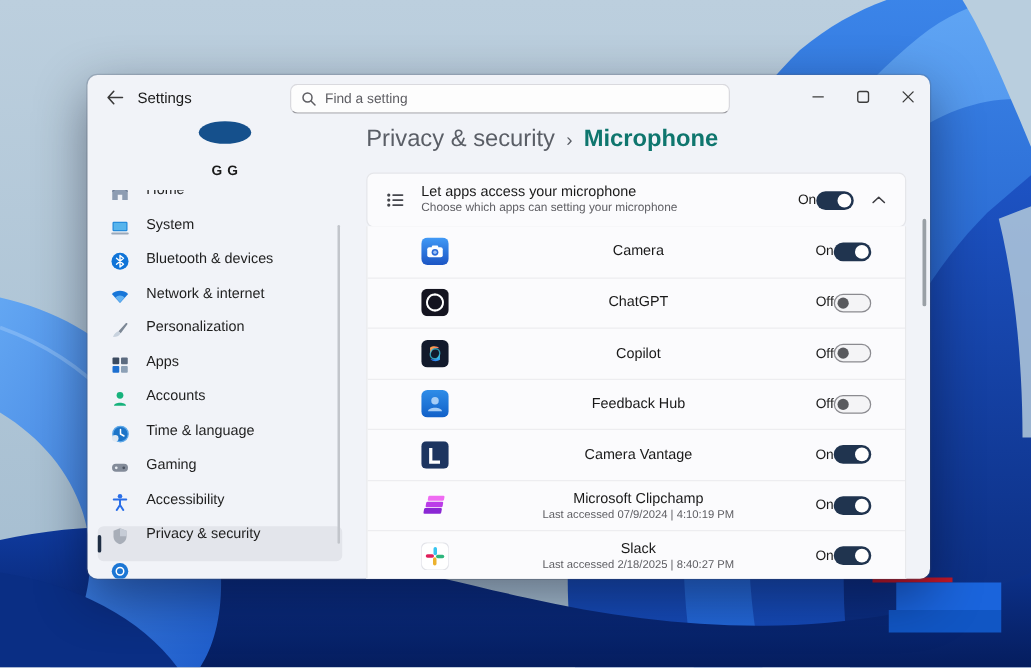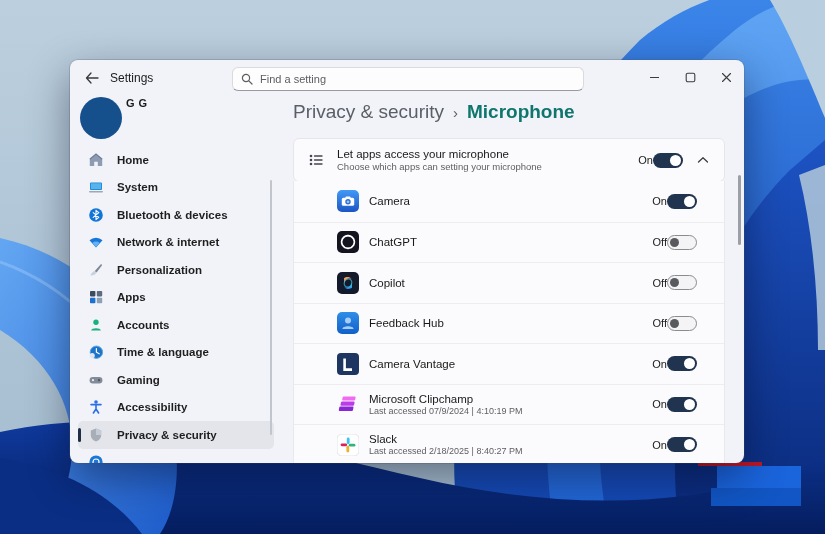--- a/index.html
+++ b/index.html
@@ -22,28 +22,28 @@
              font-size:12px; color:#3c3c3c; }
   .cap-btn svg { display:block; }
 
   
   #searchbox { position:absolute; left:162px; top:7px; width:352px; height:24px; background:#fdfdfd;
                border:1px solid #d9d9de; border-bottom:1px solid #9a9aa0; border-radius:6px;
                display:flex; align-items:center; padding:0 8px; gap:7px; }
   #searchbox .ph { font-size:11px; color:#5d5d62; }
 
   
-  #account { position:absolute; left:10px; top:37px; width:200px; height:46px; display:flex; gap:4px; }
+  #account { position:absolute; left:10px; top:37px; width:200px; height:46px; display:flex; align-items:center; gap:16px;flex-direction:column; }
   .avatar { width:42px; height:42px; border-radius:50%; background:#15508c; }
   .uname { font-size:11px; font-weight:700; color:#1a1a1a; letter-spacing:.5px; }
 
   
   #sidebar { position:absolute; left:8px; top:92px; width:196px; bottom:0; overflow:hidden; }
-  .side-item { height:27.5px; display:flex; align-items:center; gap:13px; padding:0 10px; border-radius:5px;
-               position:relative; cursor:pointer;font-weight:bold; }
+  .side-item { height:27.5px; display:flex; gap:13px; padding:0 10px; border-radius:5px;
+               position:relative; cursor:pointer; }
   .side-item .lbl { font-size:11.5px; color:#1e1e1e; white-space:nowrap; }
   .side-item.sel { background:rgba(10,20,40,.06); }
   .side-item.sel::before { content:""; position:absolute; left:0; top:6.5px; width:3px; height:14px;
                            border-radius:2px; background:#1f2e44; }
   .side-item .ic { width:16px; height:16px; flex:0 0 16px; }
   #side-scroll { position:absolute; left:200px; top:120px; width:2px; height:255px; background:#c2c5cb; border-radius:1px; }
 
   
   #main { position:absolute; left:223px; top:0; width:432px; bottom:0; }
   #breadcrumb { position:absolute; left:0; top:41px; display:flex; align-items:baseline; gap:9px; }
@@ -61,21 +61,21 @@
   .state-group { display:flex; align-items:center; }
   .state-lbl { font-size:11px; color:#1b1b1b; }
   .toggle { width:30px; height:15px; border-radius:8px; position:relative; cursor:pointer; }
   .toggle.on { background:#20344f; }
   .toggle.on .knob { position:absolute; right:2px; top:2px; width:11px; height:11px; border-radius:50%; background:#ffffff; }
   .toggle.off { background:#f4f4f6; border:1px solid #8b8b90; }
   .toggle.off .knob { position:absolute; left:2px; top:2px; width:9px; height:9px; border-radius:50%; background:#595a5e; }
   .chevron { width:16px; margin:0 11px 0 14px; color:#3d3d42; display:flex; align-items:center; }
 
   #rows { position:absolute; left:0; top:121px; width:432px; background:#fbfbfd;
-          border:1px solid #e8e9ec; border-top:none; }
+          border:1px solid #e8e9ec; border-top:none;text-align:center; }
   .app-row { height:40.5px; display:flex; align-items:center; padding:0 27px 0 43px; border-top:1px solid #ededf0; }
   .app-row:first-child { border-top:none; }
   .app-ic { width:22px; height:22px; flex:0 0 22px; margin-right:10px; }
   .a-texts { flex:1; min-width:0; }
   .a-name { font-size:11.5px; color:#191919; }
   .a-sub { font-size:9px; color:#5e5e63; margin-top:1px; }
 
   #content-scroll { position:absolute; left:668px; top:115px; width:3px; height:70px; background:#9aa0a6; border-radius:2px; }
 
   

